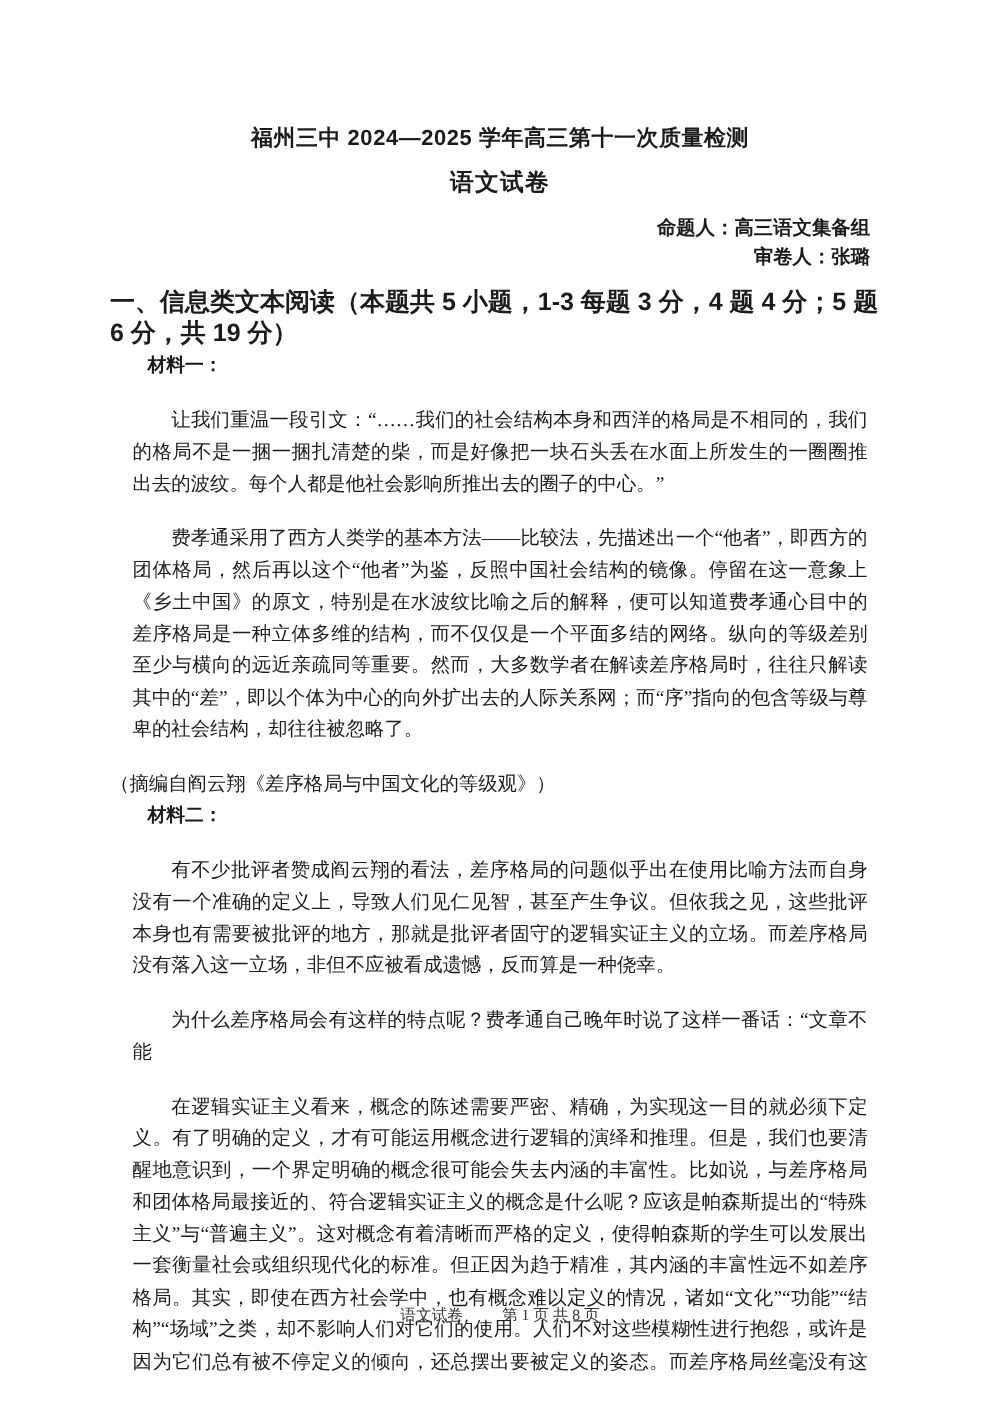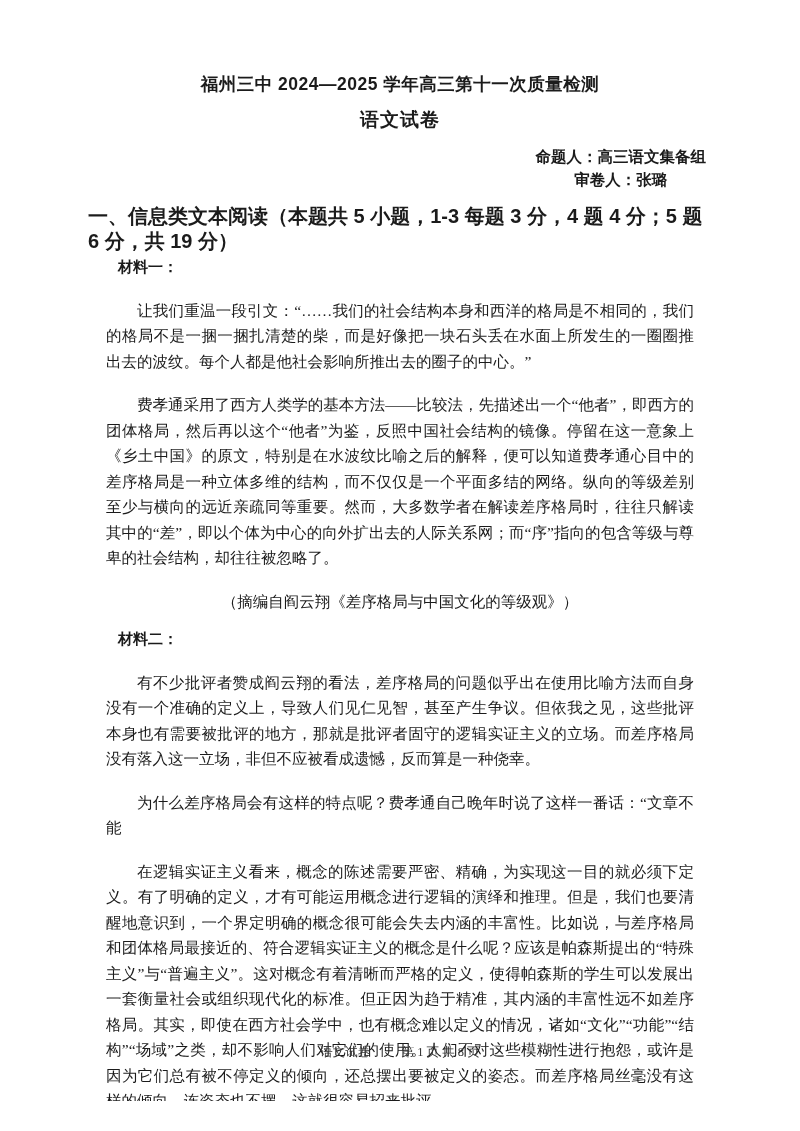--- a/index.html
+++ b/index.html
@@ -5,21 +5,21 @@
   html, body {
     margin: 0;
     padding: 0;
     background: #ffffff;
   }
   .page {
     position: relative;
     width: 800px;
     height: 1101px;
     box-sizing: border-box;
-    padding: 72px 88px 0 88px;
+    padding: 98px 88px 0 88px;
     background: #ffffff;
     overflow: hidden;
     color: #1b1b1b;
     font-family: "Liberation Serif", "DejaVu Serif", serif;
   }
   .title {
     margin: 0;
     font-size: 17.5px;
     font-weight: 700;
     text-align: center;
@@ -28,26 +28,26 @@
   }
   .subject {
     margin-top: 11px;
     font-size: 19px;
     font-weight: 700;
     text-align: center;
     letter-spacing: 1px;
     font-family: "Liberation Sans", "DejaVu Sans", sans-serif;
   }
   .credits {
-    margin: 12px 6px 0 auto;
+    margin: 12px 16px 0 auto;
     width: fit-content;
     font-weight: 700;
     font-size: 15.5px;
     line-height: 23px;
-    text-align: center;
+    text-align: right;
     font-family: "Liberation Sans", "DejaVu Sans", sans-serif;
   }
   .section-heading {
     margin-top: 13px;
     font-weight: 700;
     font-size: 20px;
     line-height: 25px;
     font-family: "Liberation Sans", "DejaVu Sans", sans-serif;
   }
   .material-label {
@@ -58,24 +58,24 @@
     font-family: "Liberation Sans", "DejaVu Sans", sans-serif;
   }
   .para {
     margin: 18px;
     font-size: 15.5px;
     line-height: 25.5px;
     text-indent: 2em;
     text-align: justify;
   }
   .attribution {
-    margin: 12px;
+    margin: 0;
     font-size: 15.5px;
     line-height: 25.5px;
-    text-align: center;
+    text-align: left;
   }
   .page-footer {
     position: absolute;
     left: 0;
     right: 0;
     bottom: 40px;
     text-align: center;
     font-size: 12.5px;
     color: #333333;
   }

